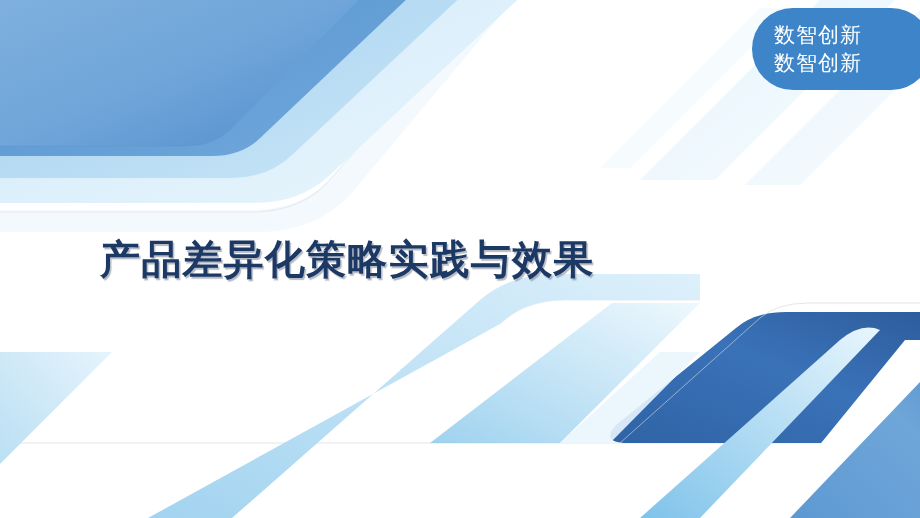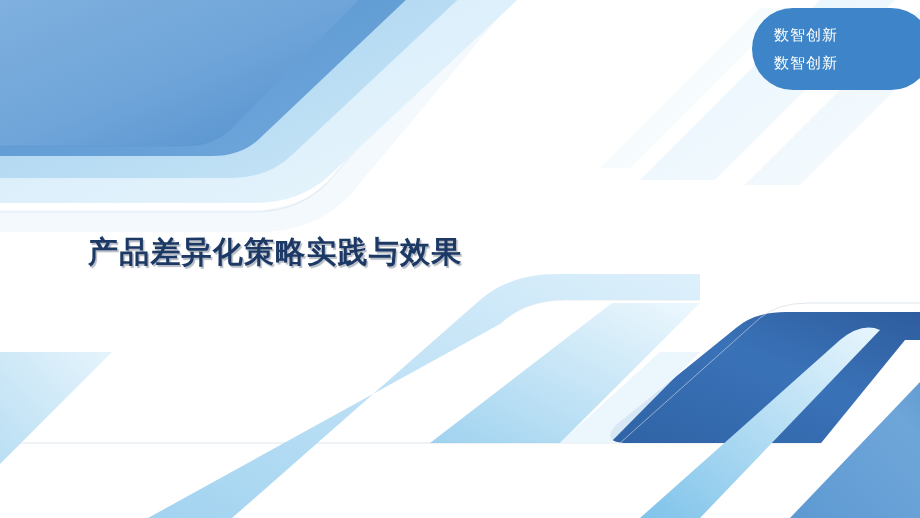--- a/index.html
+++ b/index.html
@@ -40,34 +40,34 @@
     box-sizing: border-box;
     padding-left: 22px;
     display: flex;
     flex-direction: column;
     justify-content: center;
     align-items: flex-start;
     z-index: 6;
   }
   #badge .badge-line {
     color: #ffffff;
-    font-size: 15px;
+    font-size: 21px;
     line-height: 28px;
     letter-spacing: 1px;
     white-space: nowrap;
     font-weight: 400;
   }
 
   
   #title {
     position: absolute;
-    left: 88px;
+    left: 100px;
     top: 232px;
     z-index: 5;
-    font-size: 30px;
+    font-size: 40px;
     font-weight: bold;
     letter-spacing: 1.2px;
     white-space: nowrap;
     color: #1c3864;
     text-shadow: 1.5px 1.5px 1px rgba(120,130,145,0.55);
   }
 </style>
 </head>
 <body>
 

